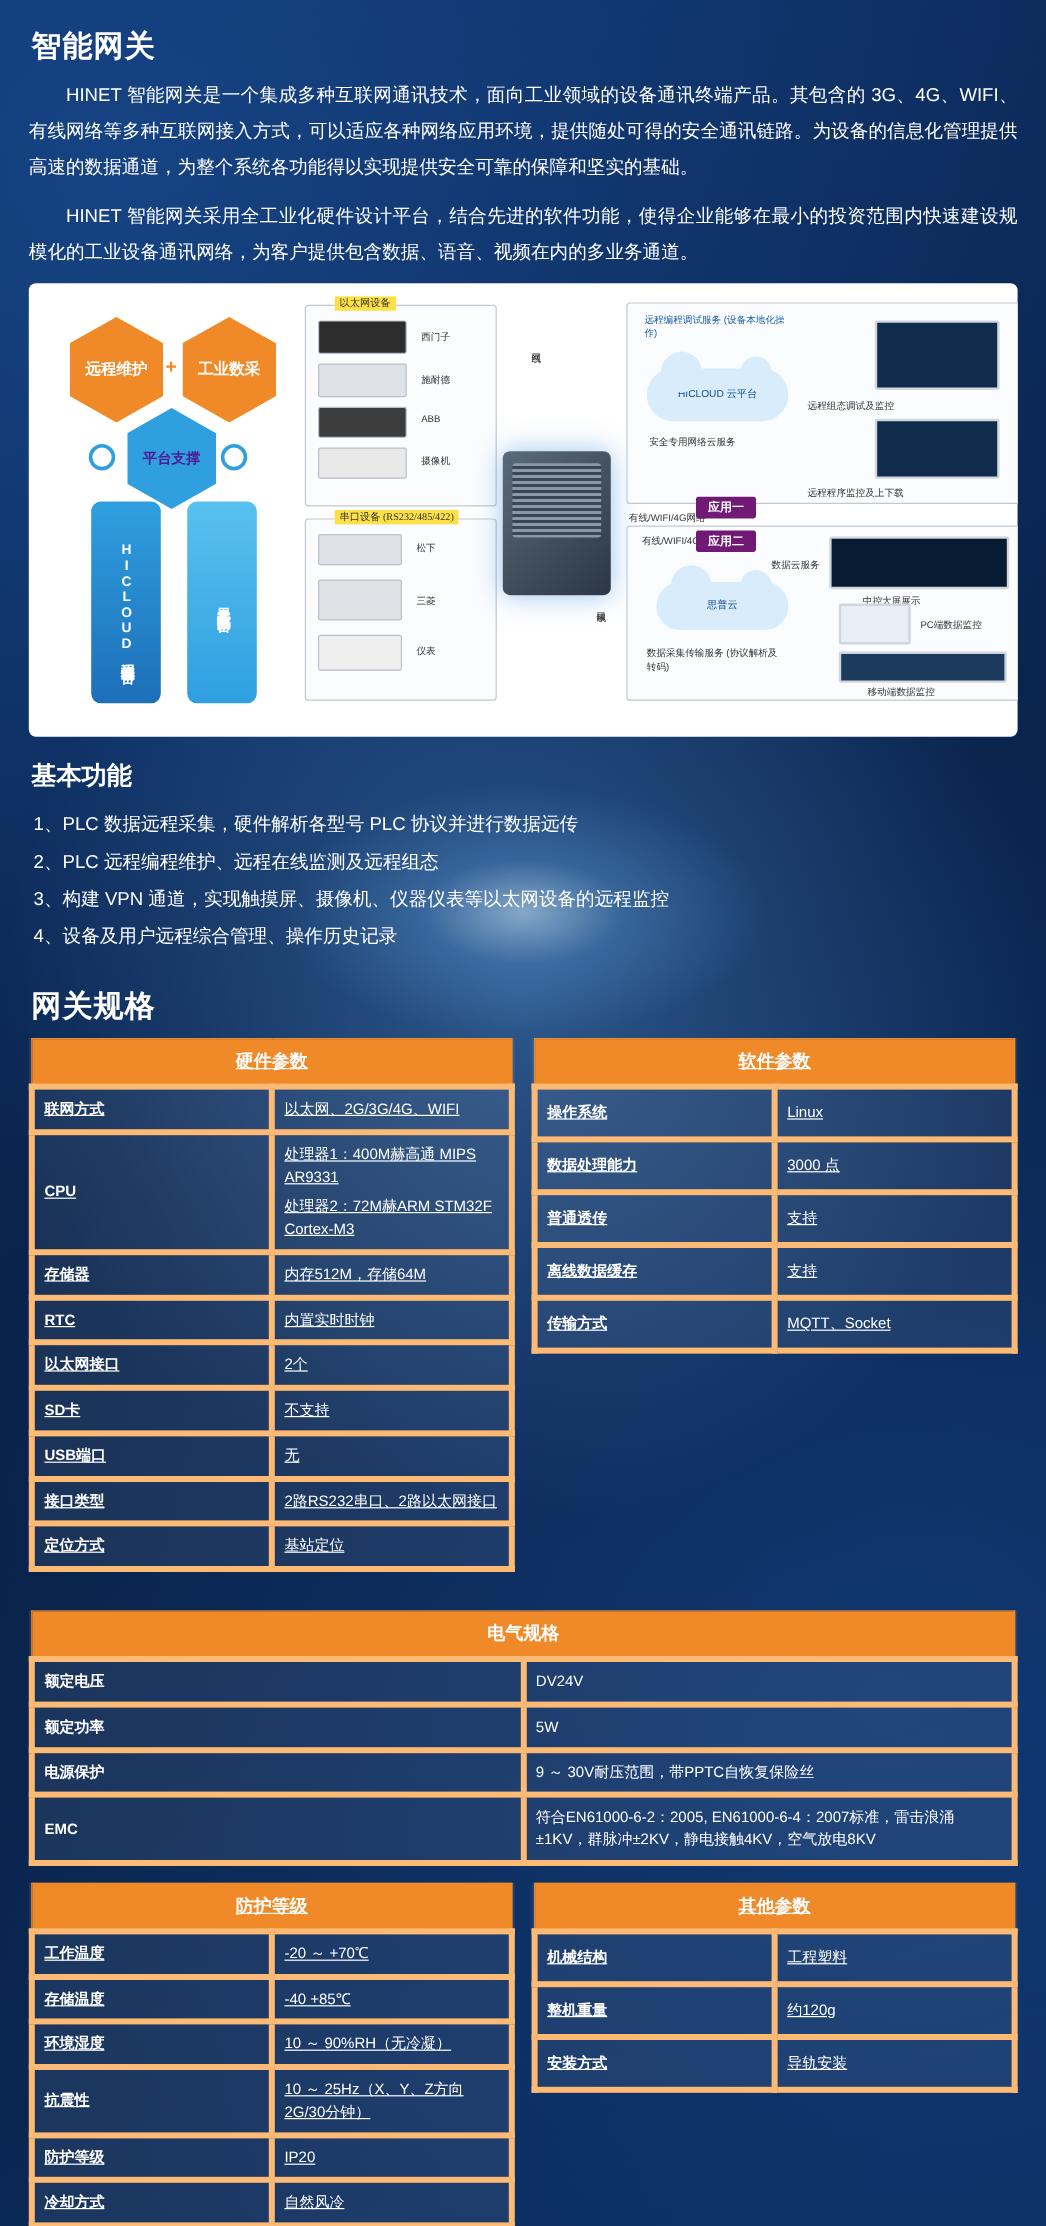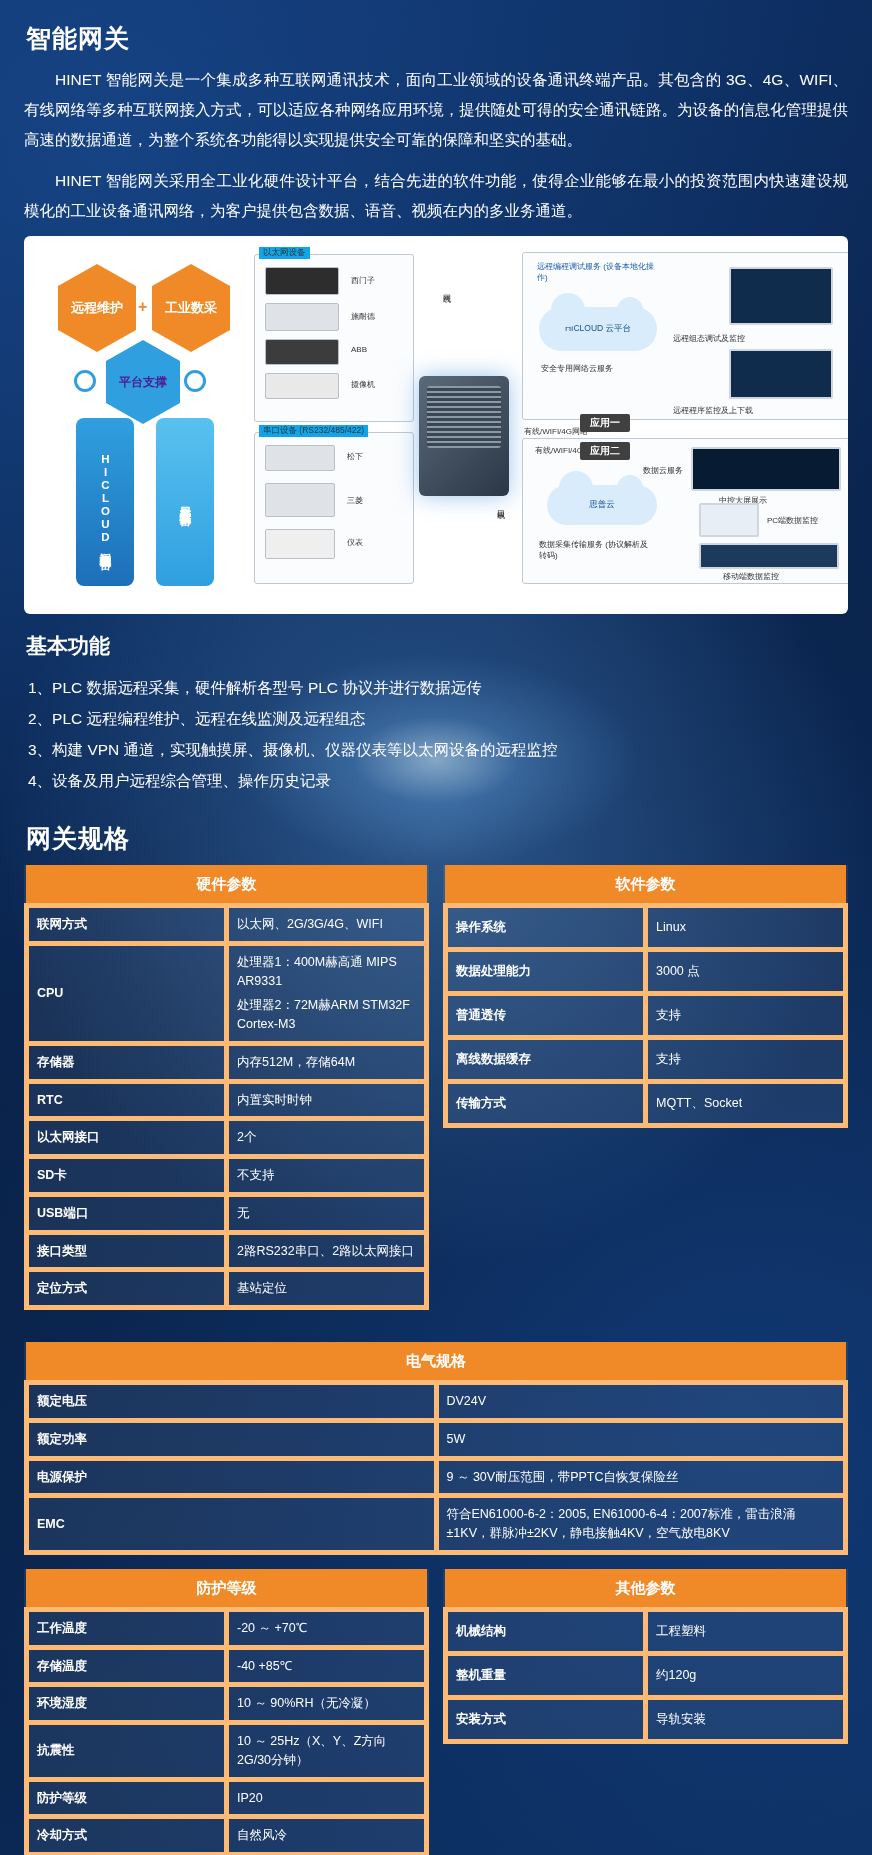--- a/index.html
+++ b/index.html
@@ -69,21 +69,21 @@
   .vbar {
     position:absolute; top:160px; width:58px; height:168px; border-radius:8px;
     color:#fff; font-size:11.5px; font-weight:bold; writing-mode:vertical-rl; text-orientation:upright;
     display:flex; align-items:center; justify-content:center; letter-spacing:1px;
   }
   .vbar.v1 { left:24px; background:linear-gradient(180deg,#2f9fe0,#1d6fb8); }
   .vbar.v2 { left:104px; background:linear-gradient(180deg,#59c1ef,#2f9fe0); }
 
   .panel { position:absolute; border:1px solid #bfc9d4; border-radius:3px; background:#fbfcfe; }
   .panel .ptitle {
-    position:absolute; top:-8px; left:4px; background:#0ea5e9; padding:0 4px; font-size:8.5px; color:#333;
+    position:absolute; top:-8px; left:24px; background:#fde047; padding:0 4px; font-size:8.5px; color:#333;font-family:Liberation Serif, serif;
   }
   .dev { position:absolute; background:#dfe3e8; border:1px solid #b9c0c8; border-radius:2px; }
   .devname { position:absolute; font-size:8px; color:#333; }
   .gwbox {
     position:absolute; left:395px; top:140px; width:90px; height:120px;
     background:linear-gradient(135deg,#5b6a7a,#2b3746); border-radius:6px;
     box-shadow:0 0 22px rgba(60,140,220,0.5);
   }
   .gwbox:after{
     content:""; position:absolute; left:8px; top:10px; right:8px; height:62px;
@@ -96,26 +96,26 @@
     display:flex; align-items:center; justify-content:center; text-align:center; padding:4px;
   }
   .cloud:before, .cloud:after {
     content:""; position:absolute; background:#d8ecfb; border-radius:50%;
   }
   .cloud:before { width:34px;height:34px; left:12px; top:-14px; }
   .cloud:after { width:26px;height:26px; right:14px; top:-10px; }
   .screen { position:absolute; background:#0f2c4d; border:2px solid #cfd6de; border-radius:2px; }
   .screen.dark { background:#071b33; }
   .orange-tag {
-    position:absolute; background:#404040; color:#fff; font-size:10px; font-weight:bold;
+    position:absolute; background:#701a75; color:#fff; font-size:10px; font-weight:bold;
     padding:2px 10px; border-radius:2px;
   }
 
   
-  .grid { display:flex; gap:14px; }
+  .grid { display:flex; gap:14px;text-decoration:underline; }
   .col { flex:1; }
   table.spec {
     width:100%; border-collapse:collapse; background:rgba(255,255,255,0.07);
     margin-bottom:14px; table-layout:fixed;
   }
   table.spec th.head {
     background:#f08a28; color:#fff; font-size:15px; font-weight:bold; padding:9px 4px; text-align:center;
     border:1px solid #f08a28;
   }
   table.spec td {

